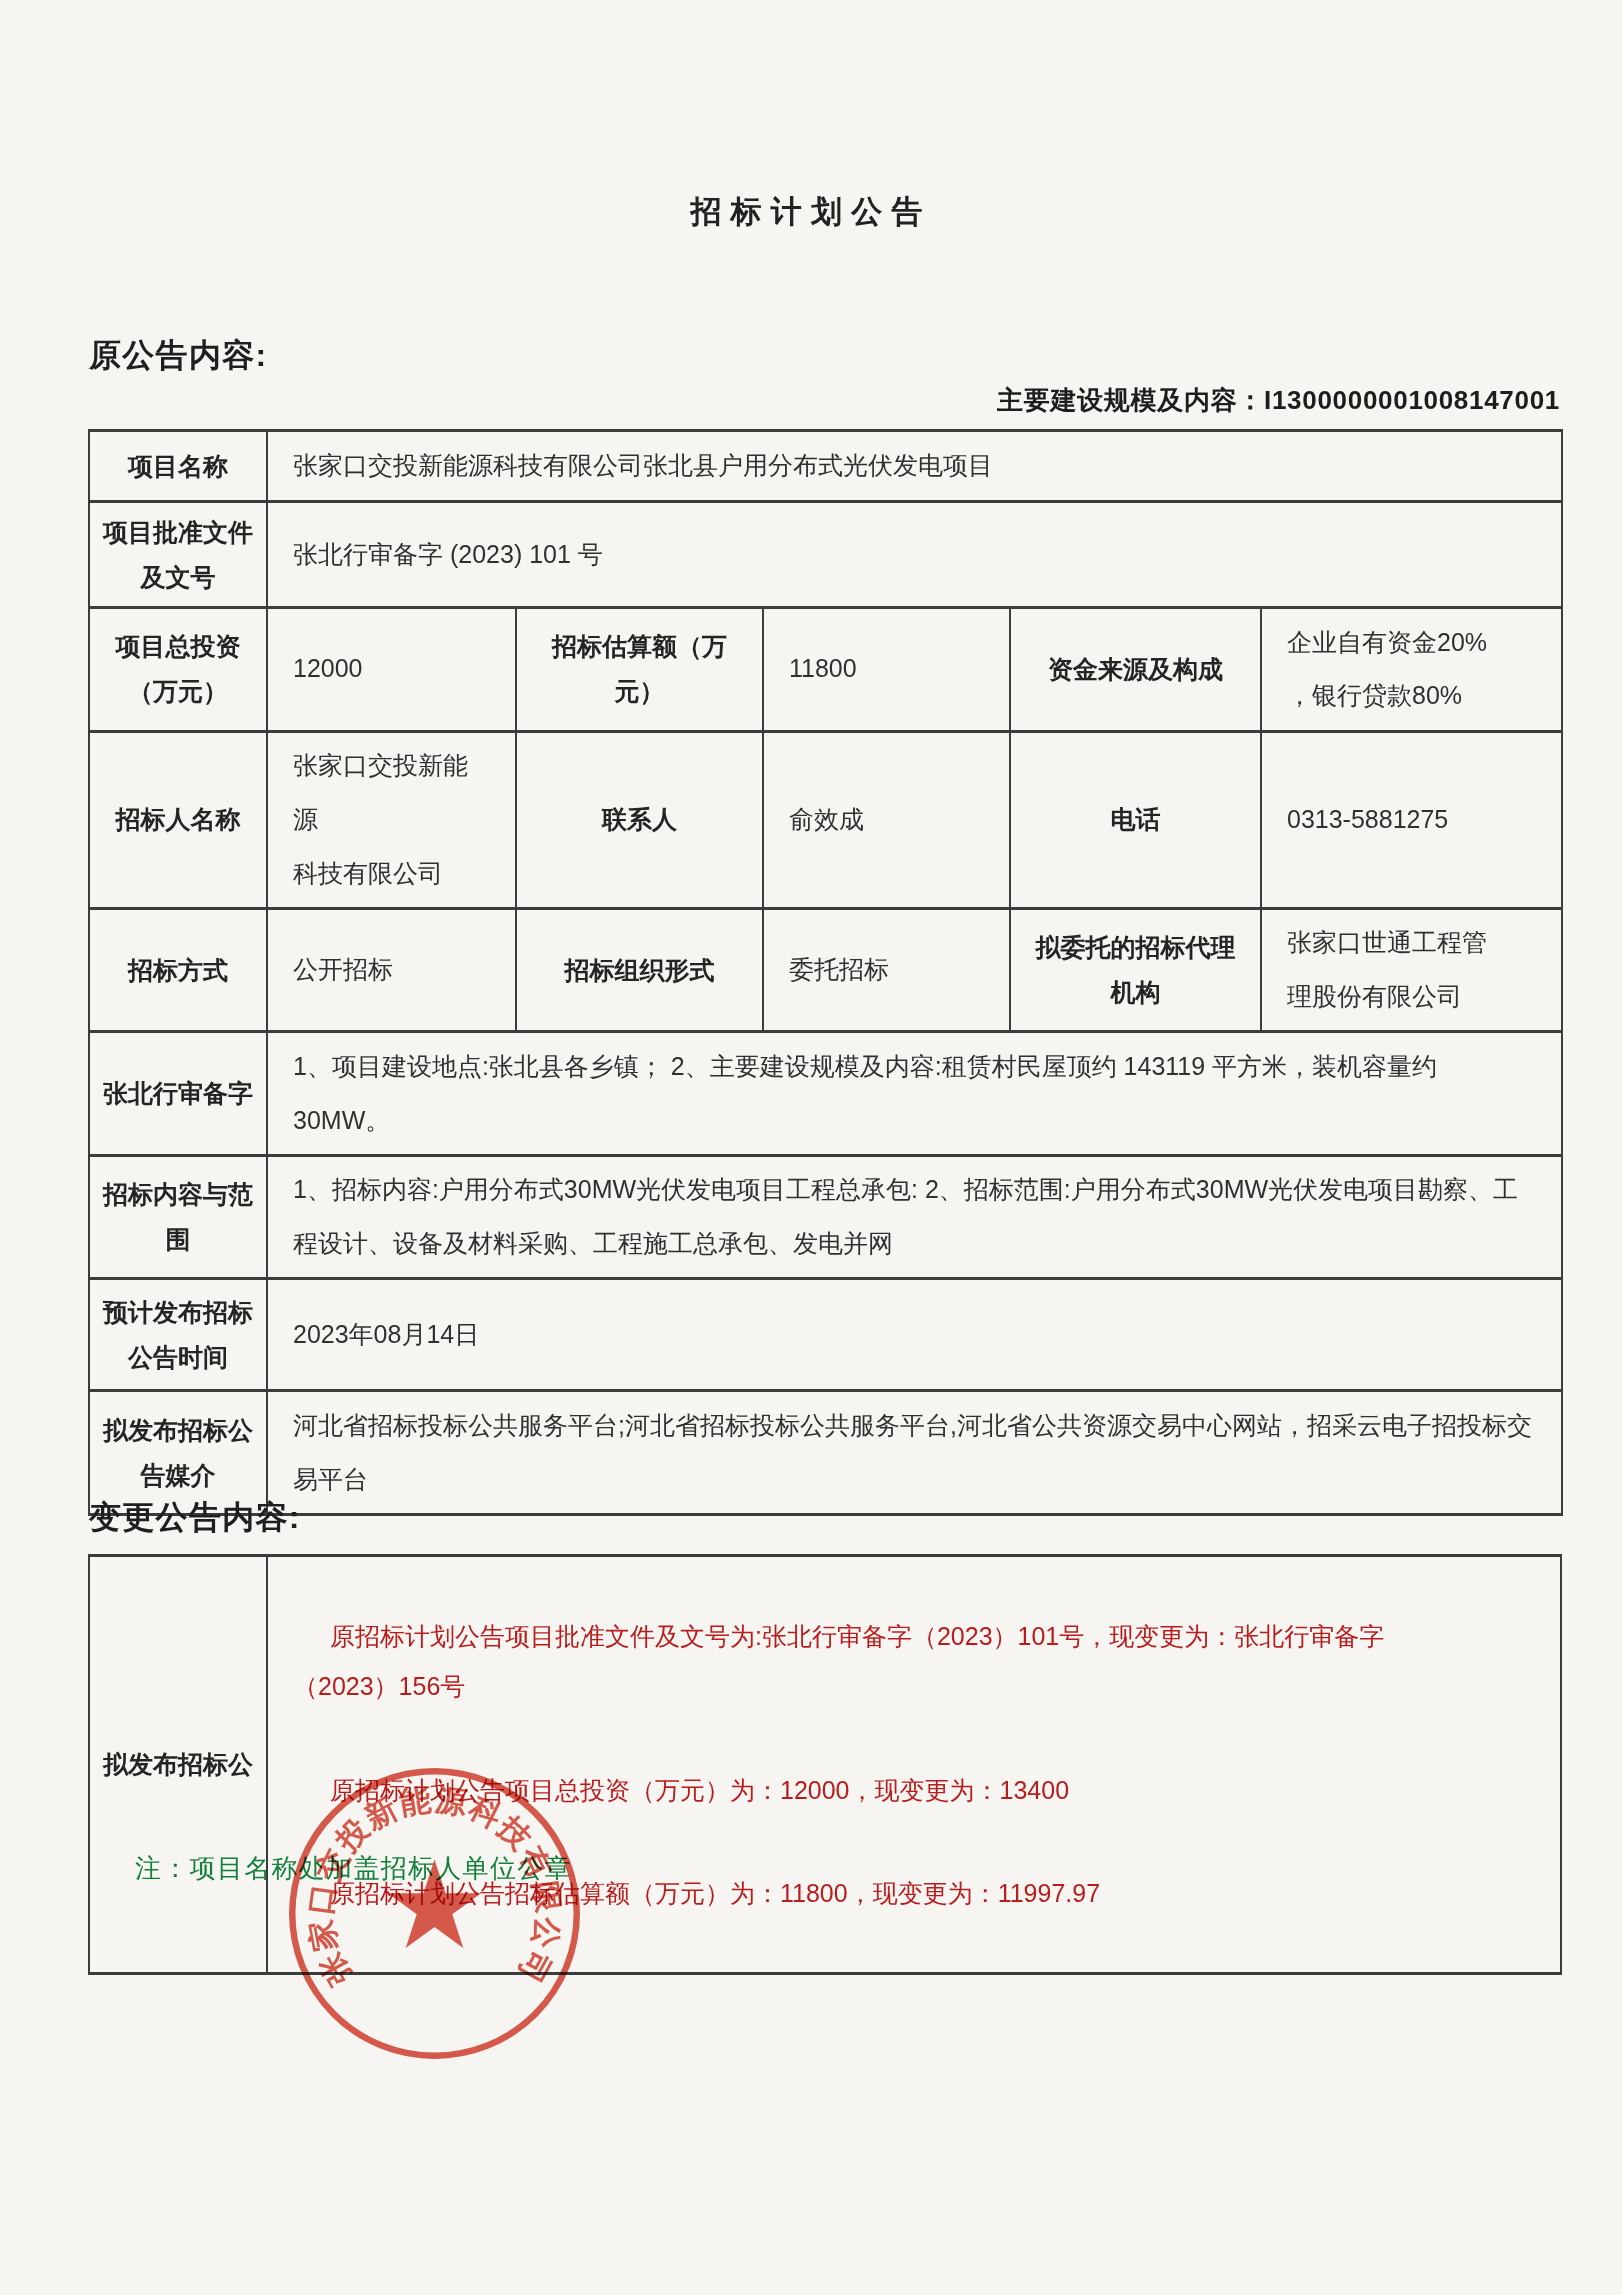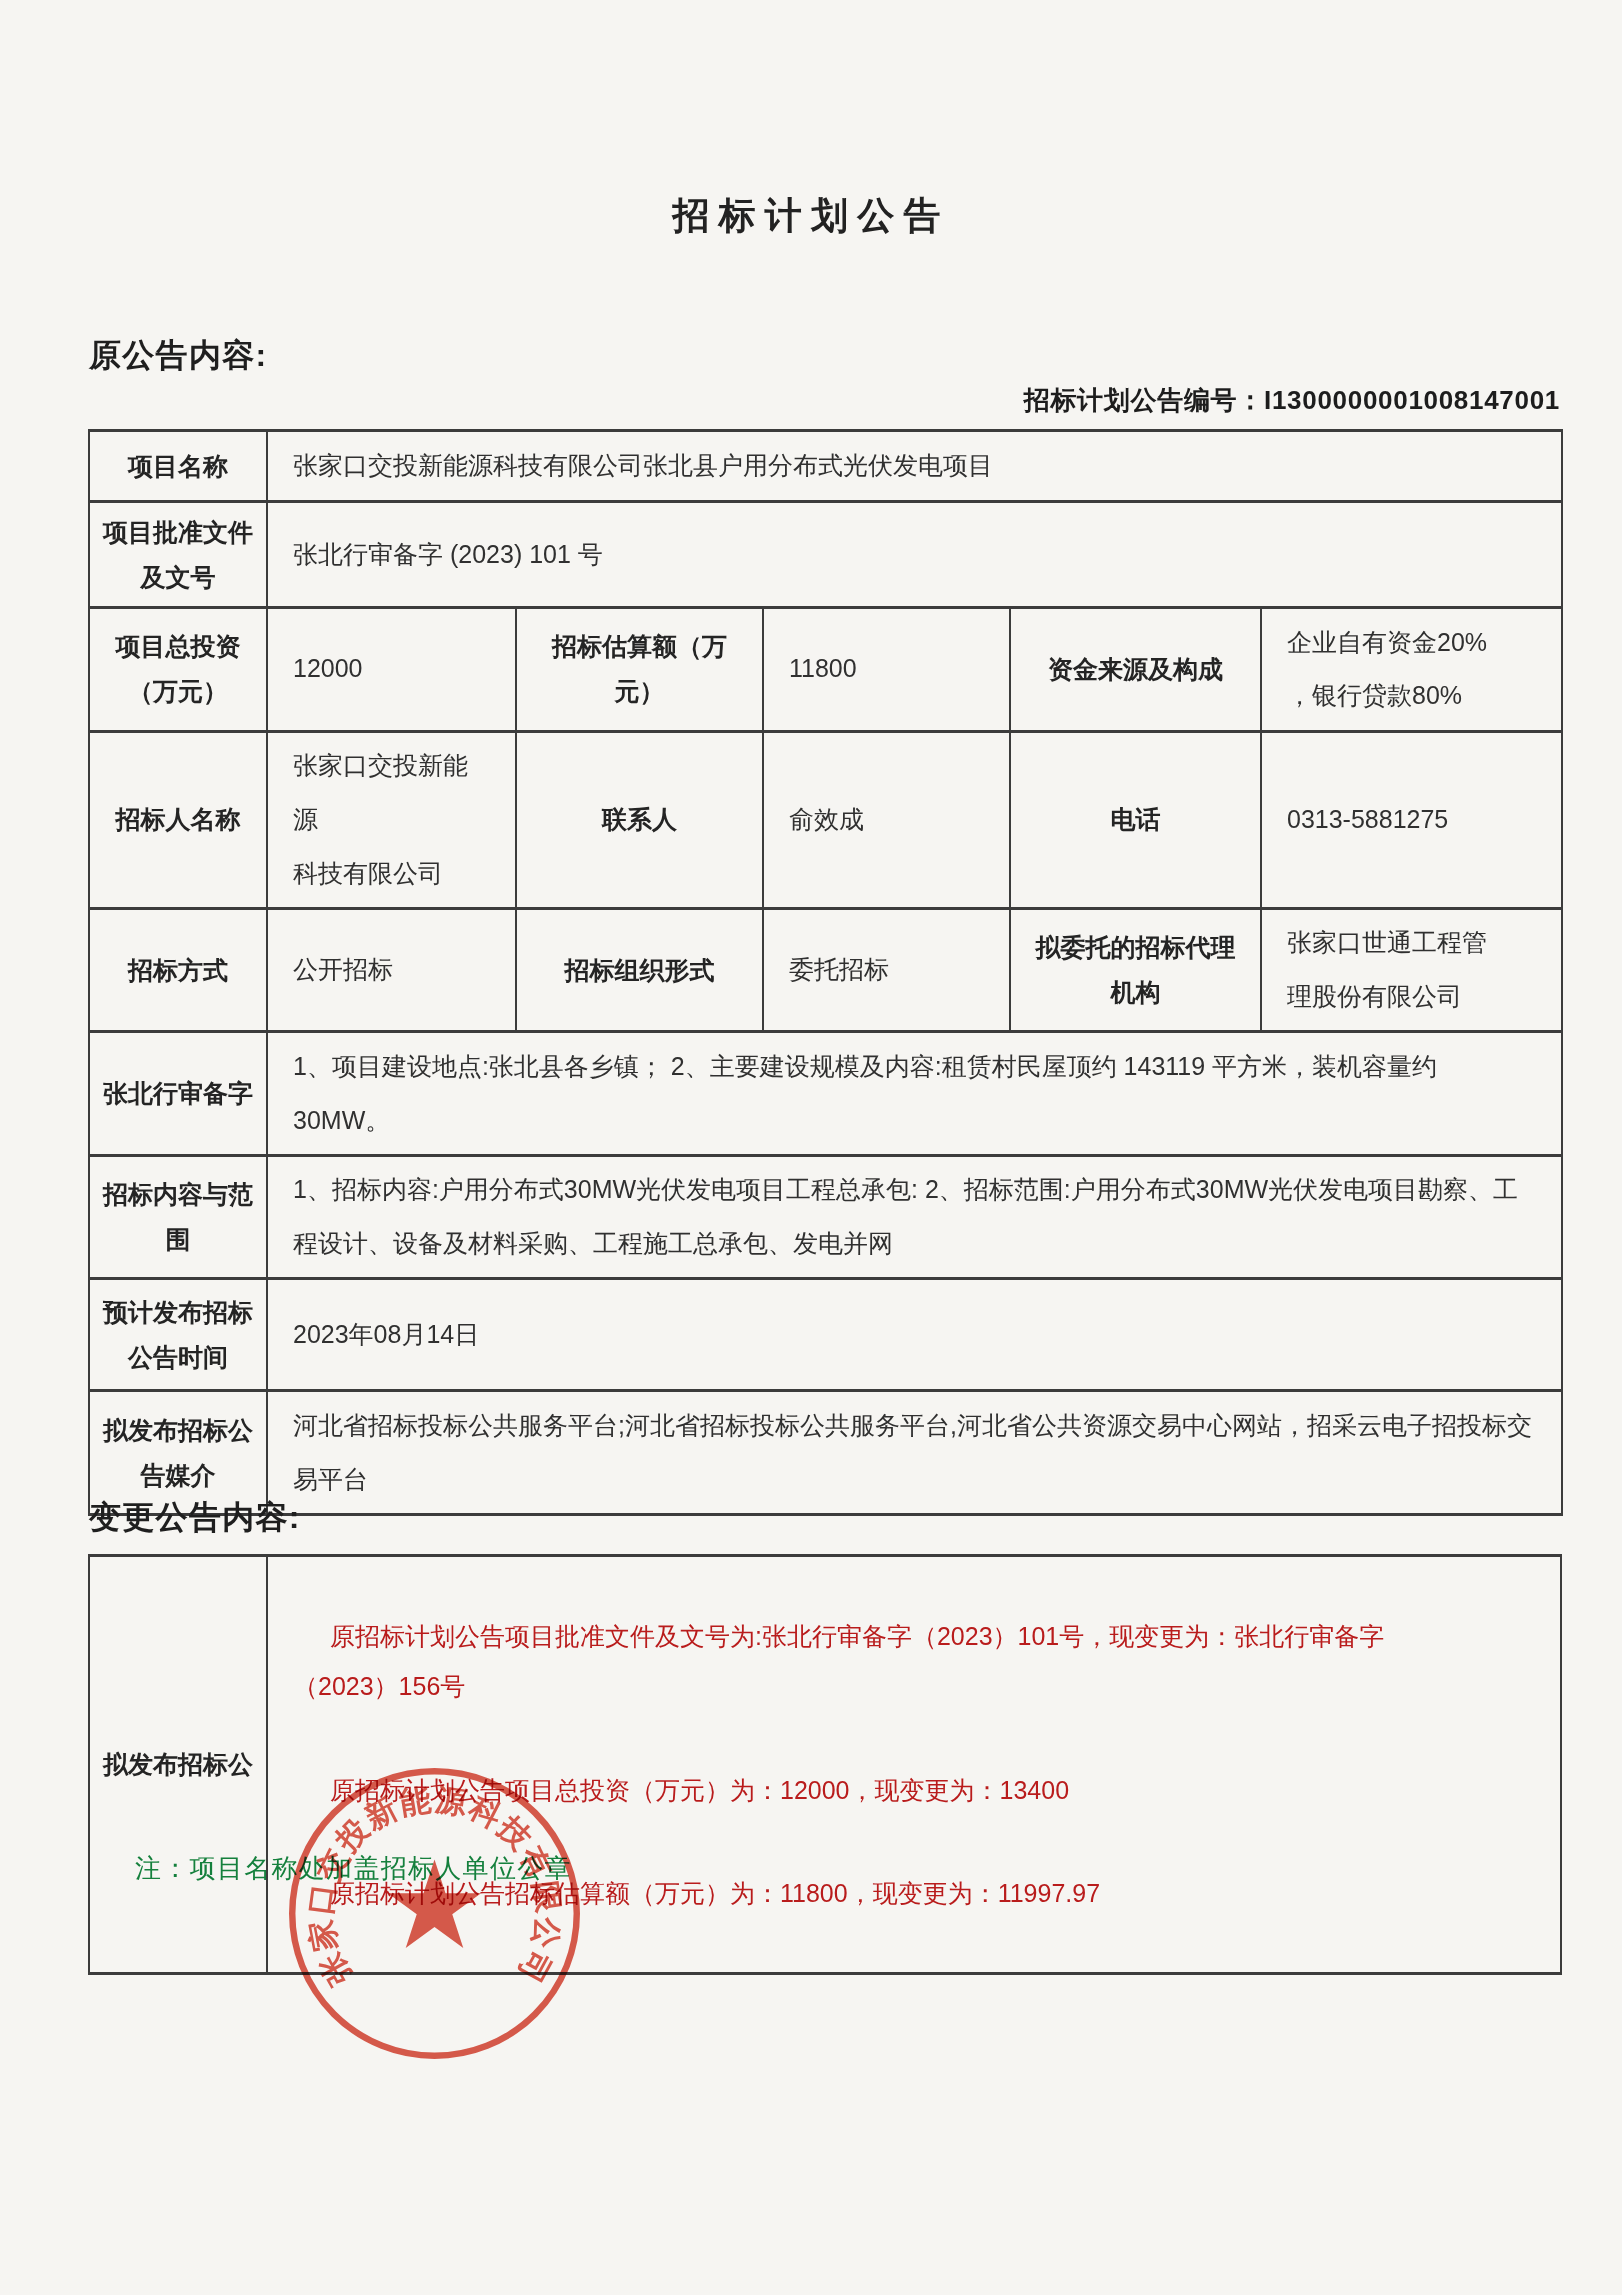--- a/index.html
+++ b/index.html
@@ -8,21 +8,21 @@
     width:1622px; height:2295px;
     margin:0 auto;
     background:#f6f5f2;
     font-family:"Liberation Sans","DejaVu Sans",sans-serif;
     color:#2e2e2e;
     overflow:hidden;
   }
   .doc-title {
     position:absolute; top:191px; left:0; width:100%;
     text-align:center;
-    font-size:37px; font-weight:600; letter-spacing:9.2px;
+    font-size:31px; font-weight:600; letter-spacing:9.2px;
     color:#222;
   }
   .sec-heading {
     position:absolute;
     font-size:32px; font-weight:700; color:#1f1f1f;
     letter-spacing:1.3px;
   }
   .heading-original { left:89px; top:334px; }
   .heading-change   { left:89px; top:1496px; }
   .plan-no-line {
@@ -84,21 +84,21 @@
 </style>
 </head>
 <body>
 
 <div class="page">
 
   <div class="doc-title">招标计划公告</div>
 
   <div class="sec-heading heading-original">原公告内容:</div>
 
-  <div class="plan-no-line"><span>招标计划公告编号：</span><span>I1300000001008147001</span></div>
+  <div class="plan-no-line"><span>主要建设规模及内容：</span><span>I1300000001008147001</span></div>
 
   <table class="doc" id="table1">
     <colgroup>
       <col style="width:178px">
         <col style="width:249px">
         <col style="width:247px">
       <col style="width:247px">
         <col style="width:251px">
         <col style="width:301px">
     </colgroup>

